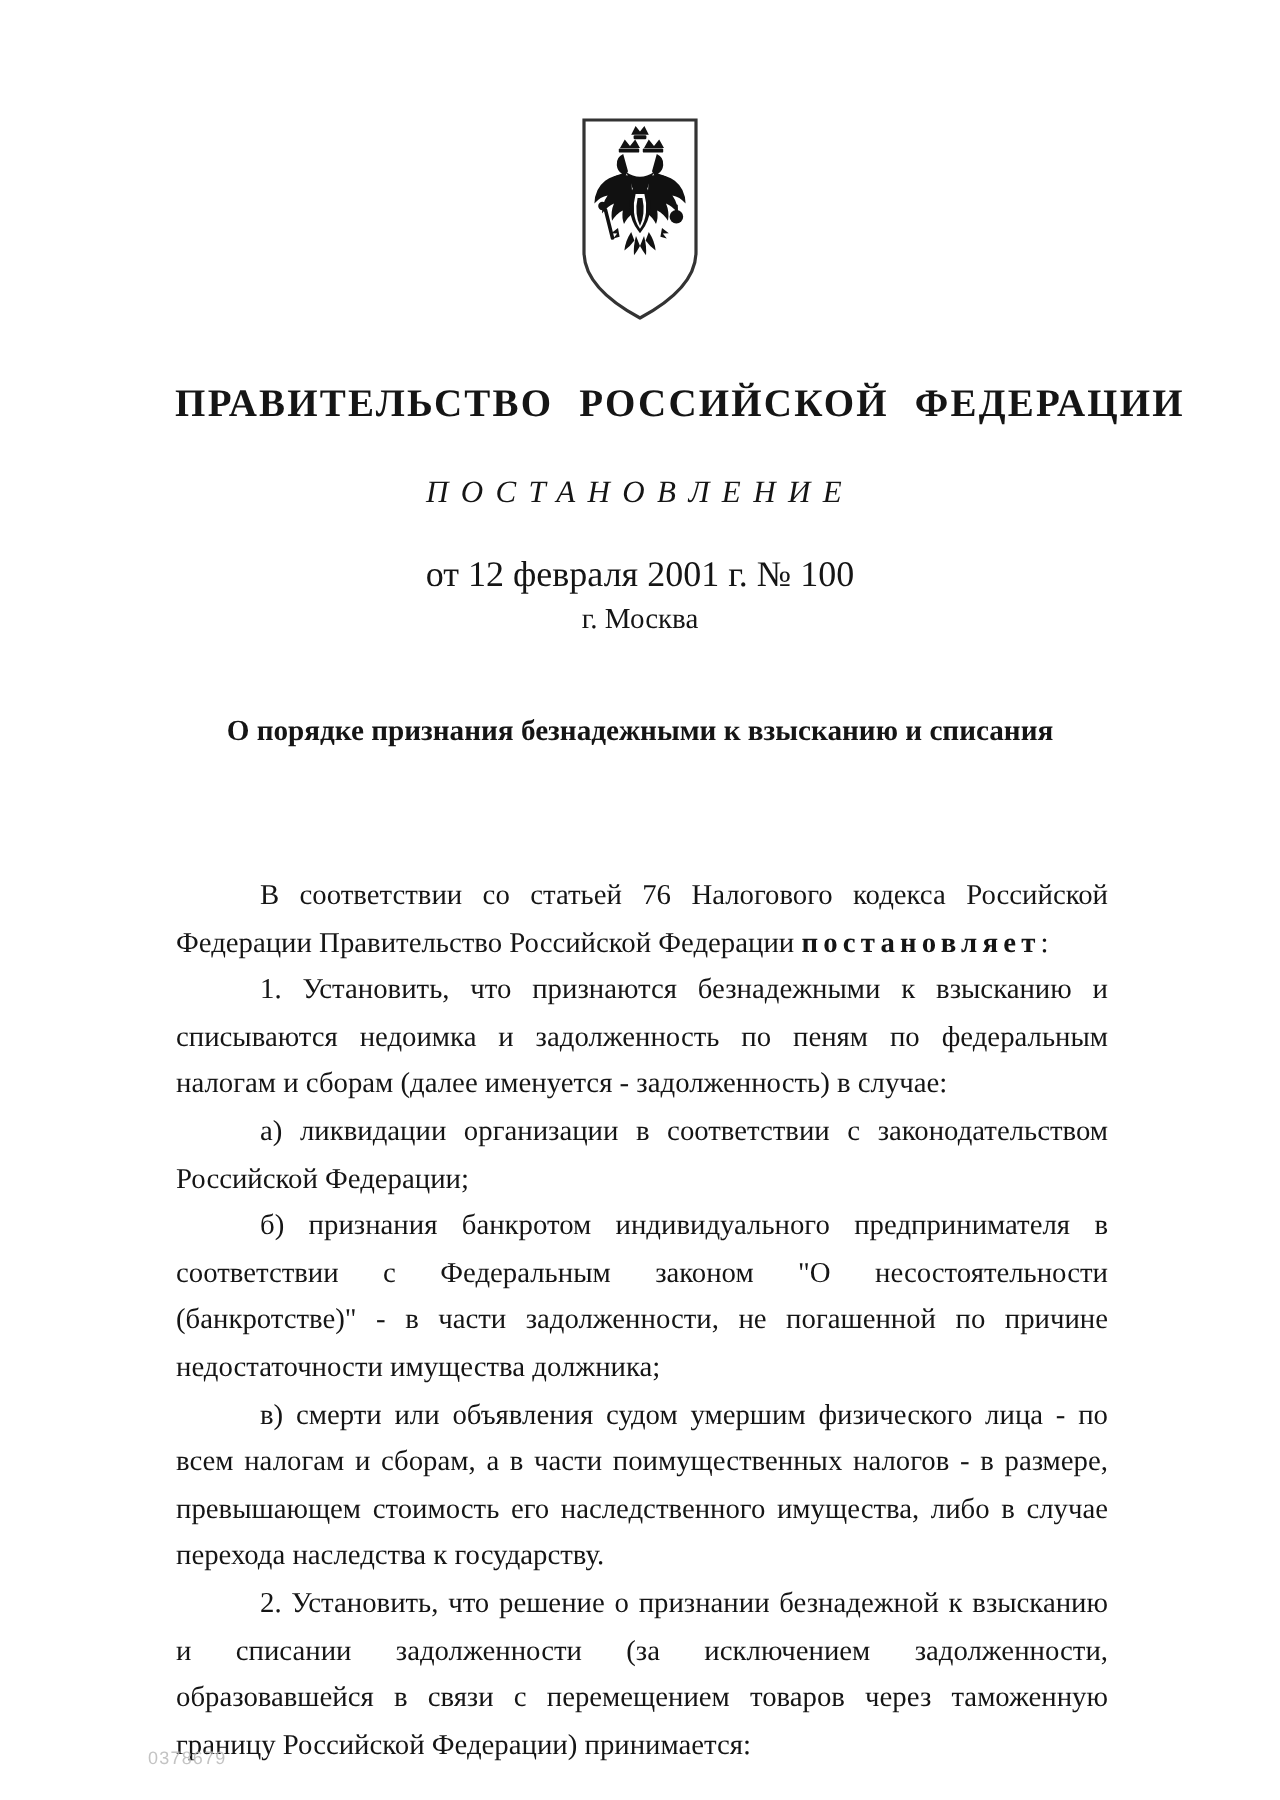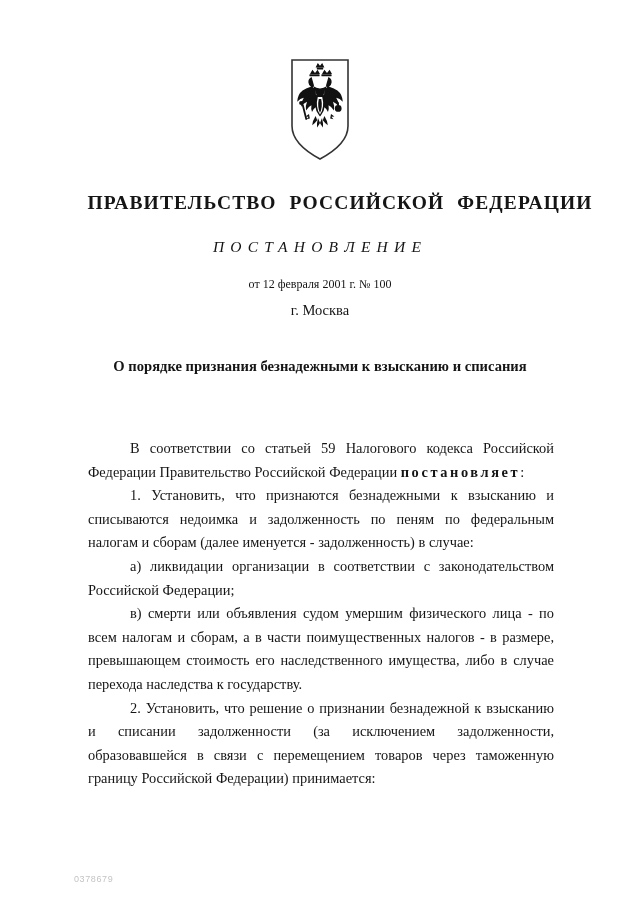--- a/index.html
+++ b/index.html
@@ -70,21 +70,21 @@
     font-weight: normal;
     font-style: italic;
   }
 
   .doc-date {
     position: absolute;
     top: 277px;
     left: 0;
     right: 0;
     text-align: center;
-    font-size: 12px;
+    font-size: 18px;
   }
 
   .doc-city {
     position: absolute;
     top: 302px;
     left: 0;
     right: 0;
     text-align: center;
     font-size: 14.5px;
   }
@@ -198,26 +198,27 @@
   <div class="doc-date">от 12 февраля 2001 г. № 100</div>
 
   <div class="doc-city">г. Москва</div>
 
   <div class="doc-subject">
     <span class="sub-line">О порядке признания безнадежными к взысканию и списания</span>
   </div>
 
   <div class="body-text">
 
-    <p><span>В соответствии со статьей 59 Налогового кодекса Российской Федерации Правительство Российской Федерации </span><span class="spaced-bold">постановляет</span><span>:</span></p>
+    <p><span>В соответствии со статьей 76 Налогового кодекса Российской Федерации Правительство Российской Федерации </span><span class="spaced-bold">постановляет</span><span>:</span></p>
 
     <p>1. Установить, что признаются безнадежными к взысканию и списываются недоимка и задолженность по пеням по федеральным налогам и сборам (далее именуется - задолженность) в случае:</p>
 
     <p>а) ликвидации организации в соответствии с законодательством Российской Федерации;</p>
 
+    <p>б) признания банкротом индивидуального предпринимателя в соответствии с Федеральным законом "О несостоятельности (банкротстве)" - в части задолженности, не погашенной по причине недостаточности имущества должника;</p>
 
     <p>в) смерти или объявления судом умершим физического лица - по всем налогам и сборам, а в части поимущественных налогов - в размере, превышающем стоимость его наследственного имущества, либо в случае перехода наследства к государству.</p>
 
     <p>2. Установить, что решение о признании безнадежной к взысканию и списании задолженности (за исключением задолженности, образовавшейся в связи с перемещением товаров через таможенную границу Российской Федерации) принимается:</p>
 
   </div>
 
   <div class="scan-mark">0378679</div>
 
 </div>

